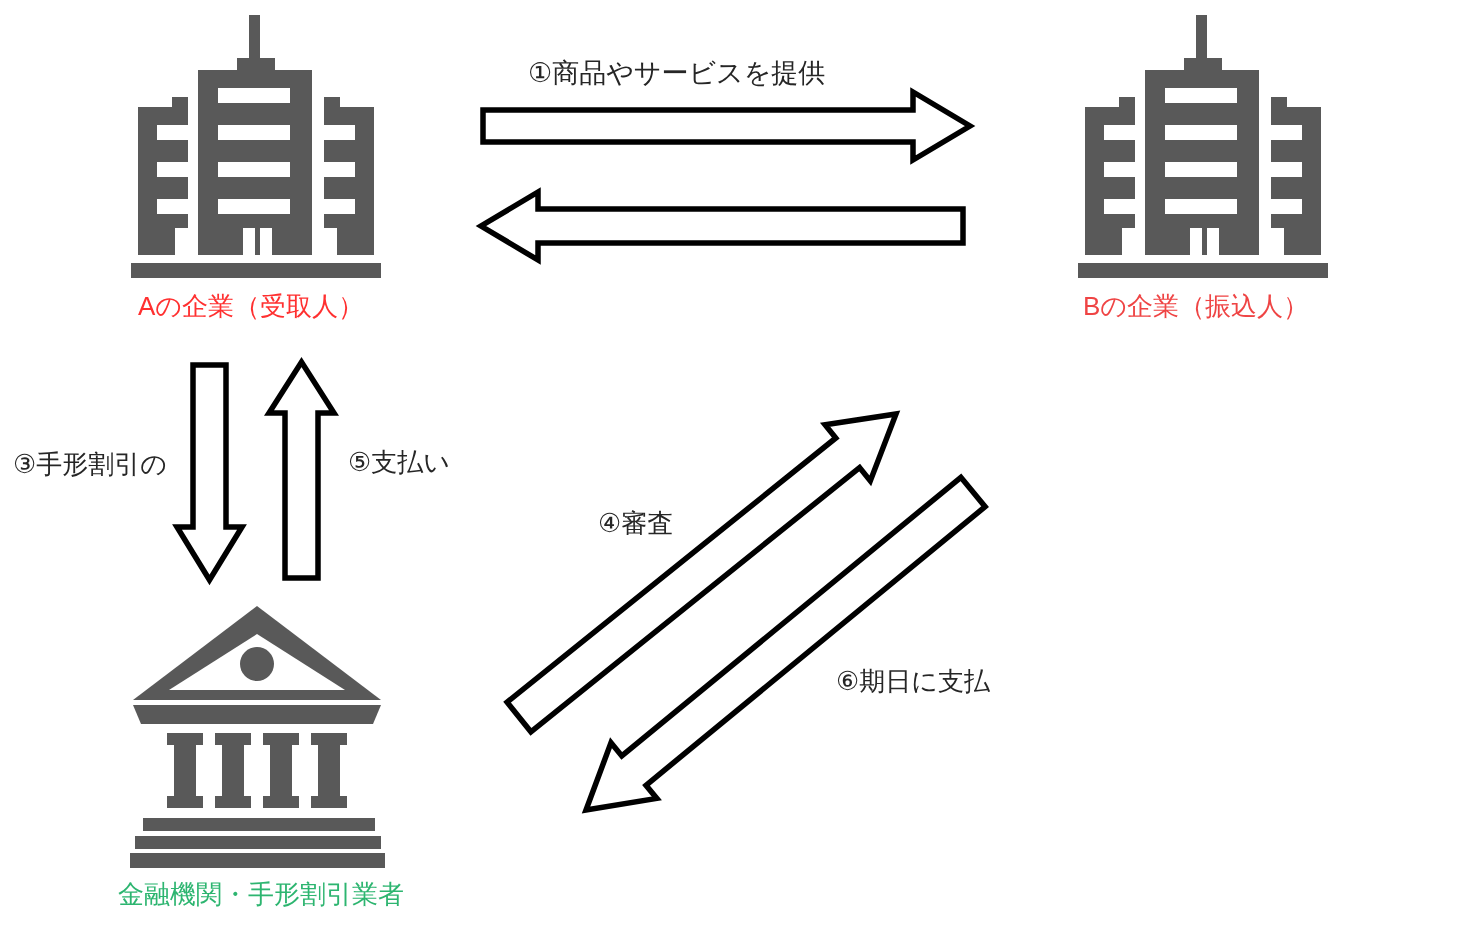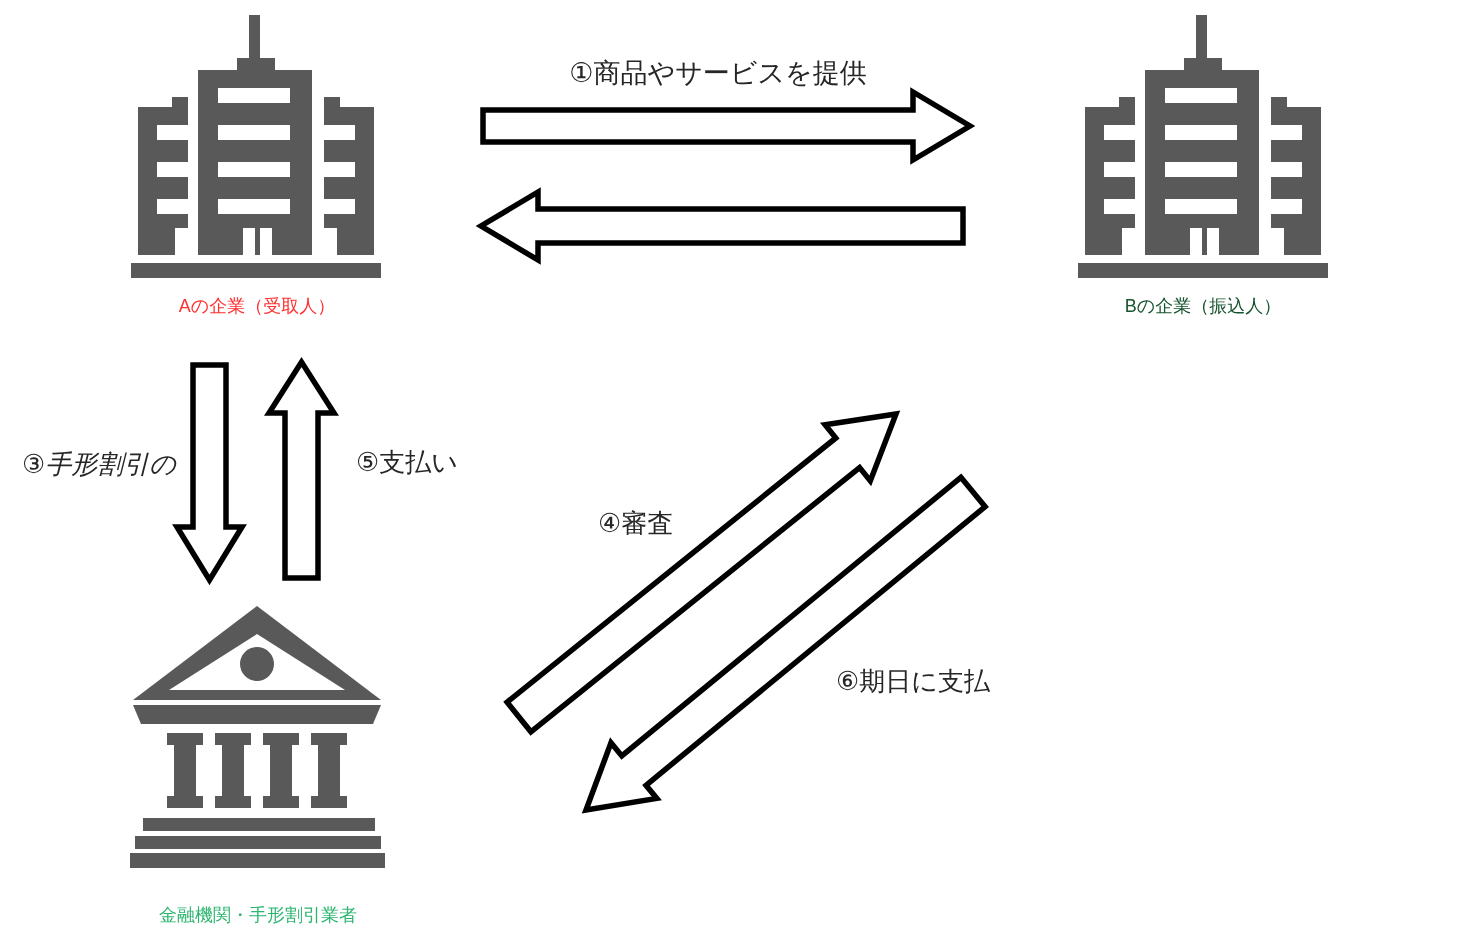--- a/index.html
+++ b/index.html
@@ -23,36 +23,35 @@
   .arrow-shape {
     fill: #ffffff;
     stroke: #000000;
     stroke-width: 5.5;
     stroke-linejoin: miter;
     stroke-miterlimit: 12;
   }
   .icon-svg { position: absolute; }
   .node-label {
     position: absolute;
-    font-size: 18px;
+    font-size: 26px;
     line-height: 30px;
-    text-align: center;
     white-space: nowrap;
   }
   .flow-label {
     position: absolute;
     color: #262626;
     font-size: 26px;
     line-height: 30px;
     white-space: nowrap;
   }
   .label-a    { color: #ff3030; }
-  .label-b    { color: #14532d; }
+  .label-b    { color: #ef4444; }
   .label-bank { color: #2db570; }
-  .flow-label.center { text-align: center; }
+  .flow-label.center { }
   .flow-label.two-line { line-height: 48px; text-align: center; white-space: normal; }
 </style>
 </head>
 <body>
 
 <div class="canvas">
 
   <svg width="0" height="0" style="position:absolute" aria-hidden="true">
     <defs>
       <symbol id="building" viewBox="0 0 250 268">
@@ -125,23 +124,23 @@
   </svg>
   <svg class="icon-svg" style="left:1078px; top:10px;" width="250" height="268">
     <use href="#building" xlink:href="#building"></use>
   </svg>
   <svg class="icon-svg" style="left:123px; top:602px;" width="264" height="268">
     <use href="#bank" xlink:href="#bank"></use>
   </svg>
 
   <div class="node-label label-a" style="left:138px; top:291px; width:238px;">Aの企業（受取人）</div>
   <div class="node-label label-b" style="left:1083px; top:291px; width:240px;">Bの企業（振込人）</div>
-  <div class="node-label label-bank" style="left:118px; top:879px; width:280px;margin-top:21px;">金融機関・手形割引業者</div>
+  <div class="node-label label-bank" style="left:118px; top:879px; width:280px;">金融機関・手形割引業者</div>
 
   <div class="flow-label center" style="left:528px; top:58px; width:380px; font-size:27px;">①商品やサービスを提供</div>
-  <div class="flow-label two-line" style="left:21px; top:440px; width:156px;font-style:italic;">
+  <div class="flow-label two-line" style="left:12px; top:440px; width:156px;">
     <div>③手形割引の</div>
   </div>
   <div class="flow-label" style="left:598px; top:508px;">④審査</div>
-  <div class="flow-label" style="left:348px; top:447px;margin-left:8px;">⑤支払い</div>
+  <div class="flow-label" style="left:348px; top:447px;">⑤支払い</div>
   <div class="flow-label" style="left:836px; top:666px;text-align:center;">⑥期日に支払</div>
 
 </div>
 
 </body></html>

